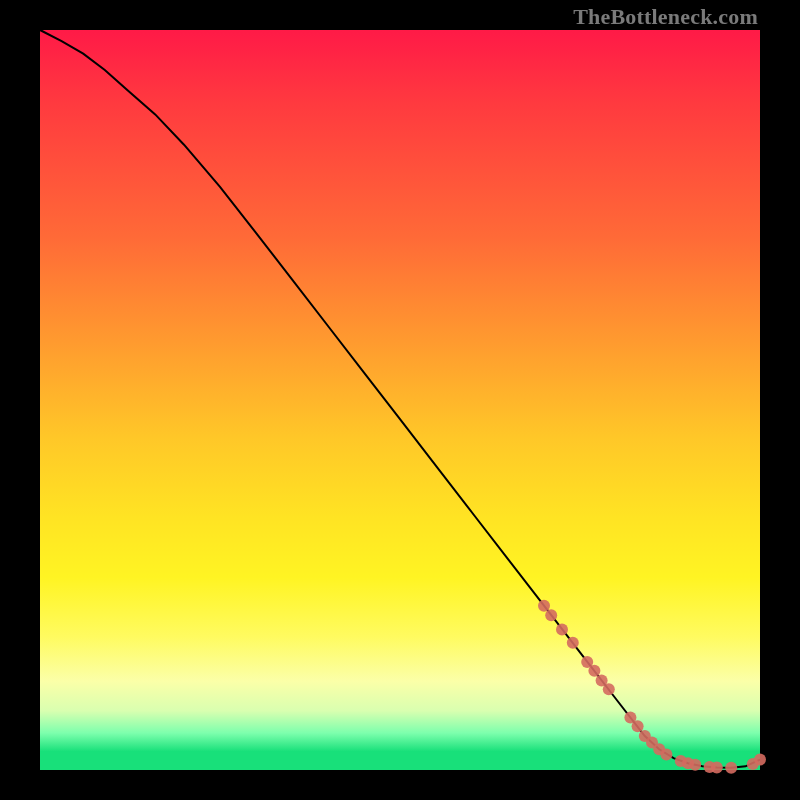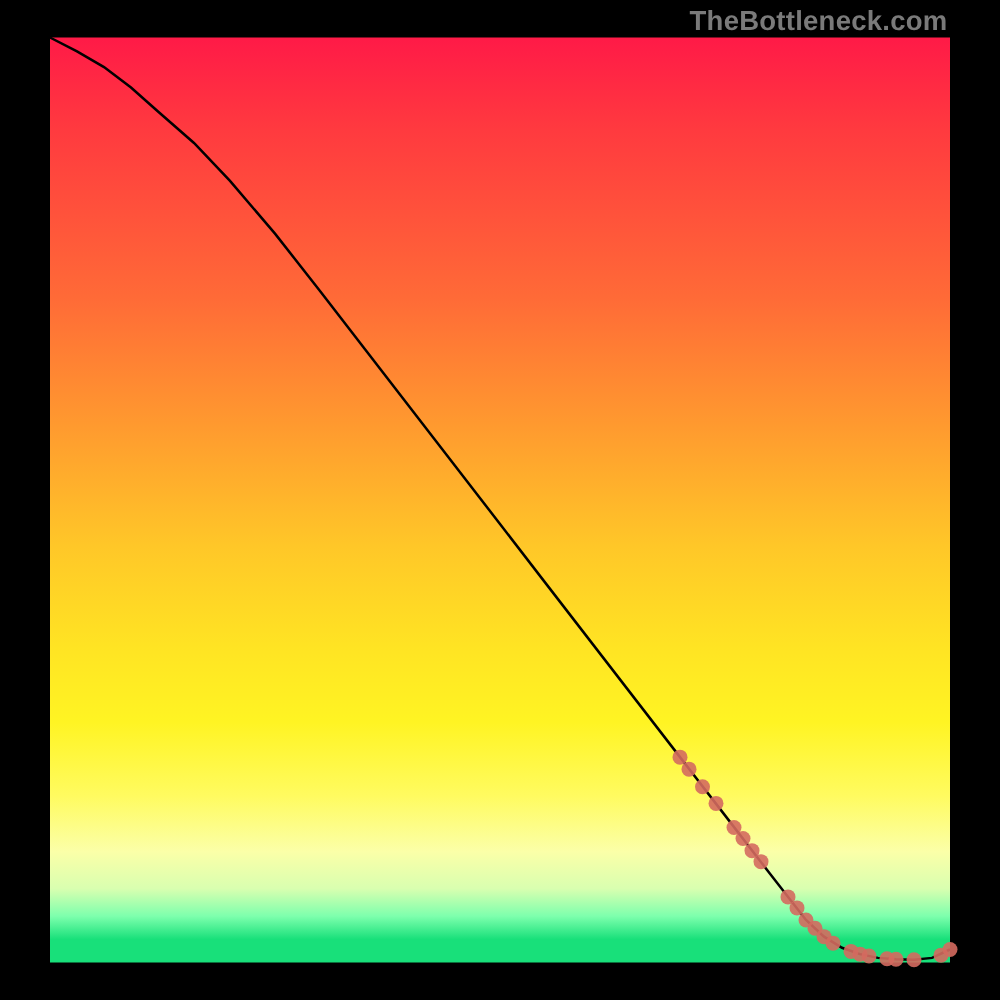--- a/index.html
+++ b/index.html
@@ -47,21 +47,21 @@
     left: 0;
     top: 0;
     width: 720px;
     height: 740px;
     overflow: visible;
   }
   .watermark {
     position: absolute;
     top: 4px;
     right: 42px;
-    font-family: Liberation Sans, sans-serif;
+    font-family: Liberation Serif, serif;
     font-size: 22px;
     font-weight: 600;
     color: #7a7a7a;
     letter-spacing: 0.2px;
     user-select: none;
   }
 </style>
 </head>
 <body>
 

